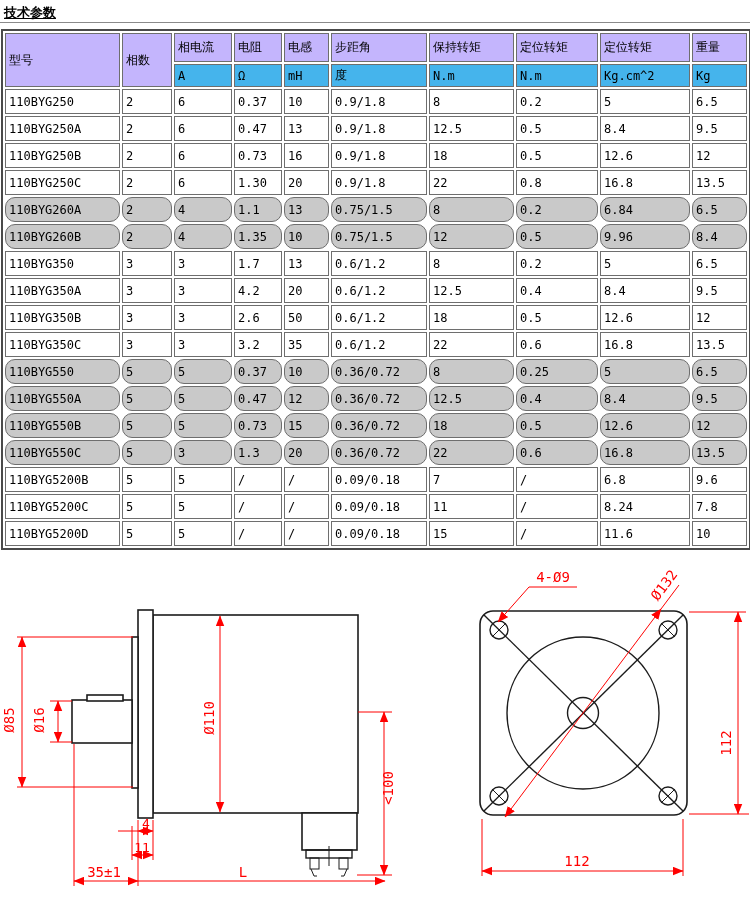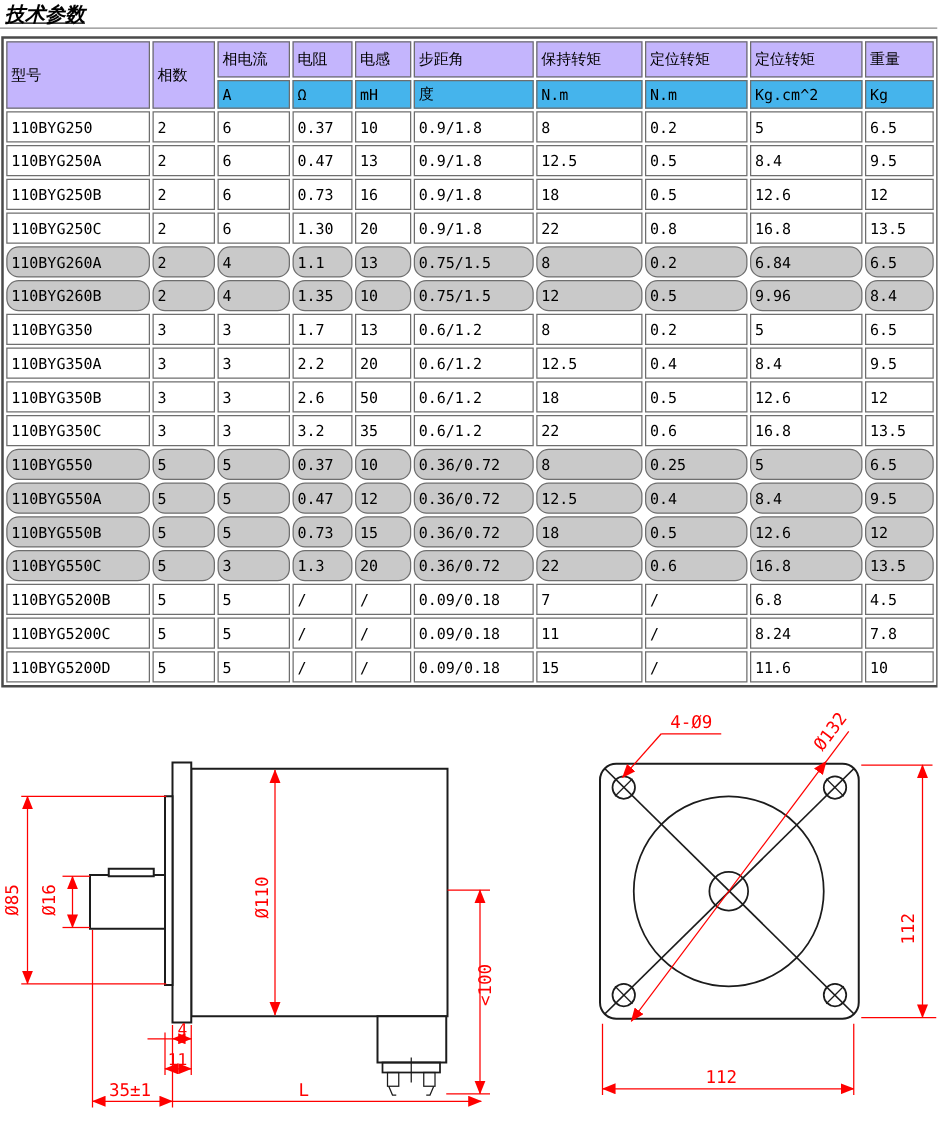--- a/index.html
+++ b/index.html
@@ -1,18 +1,18 @@
 <!DOCTYPE html>
 <html><head>
 <meta charset="utf-8">
 <style>
   html,body{margin:0;padding:0;background:#fff;}
   body{width:750px;height:910px;overflow:hidden;font-family:"DejaVu Sans","Liberation Sans",sans-serif;}
   .title-bar{border-bottom:1px solid #8a8a8a;padding:2px 0 4px 4px;height:16px;}
-  .title-bar span{font-weight:bold;font-style:italic;text-decoration:underline;font-size:16px;color:#000;}
+  .title-bar span{font-weight:bold;text-decoration:underline;font-size:13px;color:#000;}
   table.spec{border-collapse:separate;border-spacing:2px;table-layout:fixed;width:747px;
              border:2px solid #4a4a4a;margin:6px 0 0 1px;background:#fff;}
   table.spec th,table.spec td{border:1px solid #6e6e6e;padding:0 3px;font-size:12px;
              font-weight:normal;text-align:left;vertical-align:middle;overflow:hidden;white-space:nowrap;color:#000;}
   table.spec td{height:23px;font-family:"DejaVu Sans Mono","Liberation Mono",monospace;}
   th.t{height:27px;background:#c4b5fd;}
   th.u{height:21px;background:#45B4EC;font-family:"DejaVu Sans Mono","Liberation Mono",monospace;}
   tr.shaded td{background:#C9C9C9;border-radius:10px;}
   .drawings{display:flex;margin-top:8px;}
   svg text{font-family:"DejaVu Sans Mono","Liberation Mono",monospace;fill:#ff0000;}
@@ -147,21 +147,21 @@
         <td>0.6/1.2</td>
         <td>8</td>
         <td>0.2</td>
         <td>5</td>
         <td>6.5</td>
       </tr>
       <tr>
         <td>110BYG350A</td>
         <td>3</td>
         <td>3</td>
-        <td>2.2</td>
+        <td>4.2</td>
         <td>20</td>
         <td>0.6/1.2</td>
         <td>12.5</td>
         <td>0.4</td>
         <td>8.4</td>
         <td>9.5</td>
       </tr>
       <tr>
         <td>110BYG350B</td>
         <td>3</td>
@@ -237,21 +237,21 @@
       <tr>
         <td>110BYG5200B</td>
         <td>5</td>
         <td>5</td>
         <td>/</td>
         <td>/</td>
         <td>0.09/0.18</td>
         <td>7</td>
         <td>/</td>
         <td>6.8</td>
-        <td>4.5</td>
+        <td>9.6</td>
       </tr>
       <tr>
         <td>110BYG5200C</td>
         <td>5</td>
         <td>5</td>
         <td>/</td>
         <td>/</td>
         <td>0.09/0.18</td>
         <td>11</td>
         <td>/</td>

